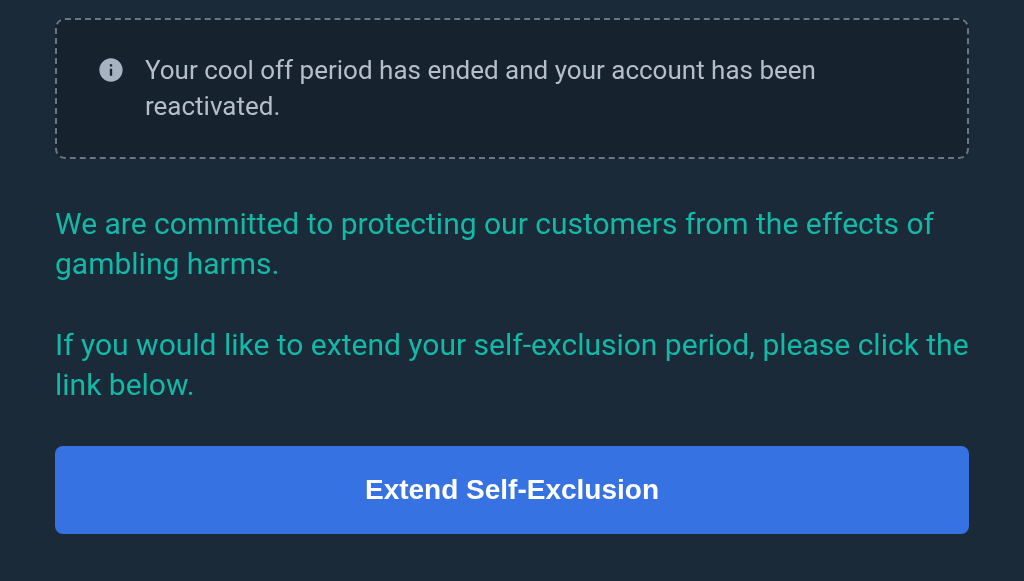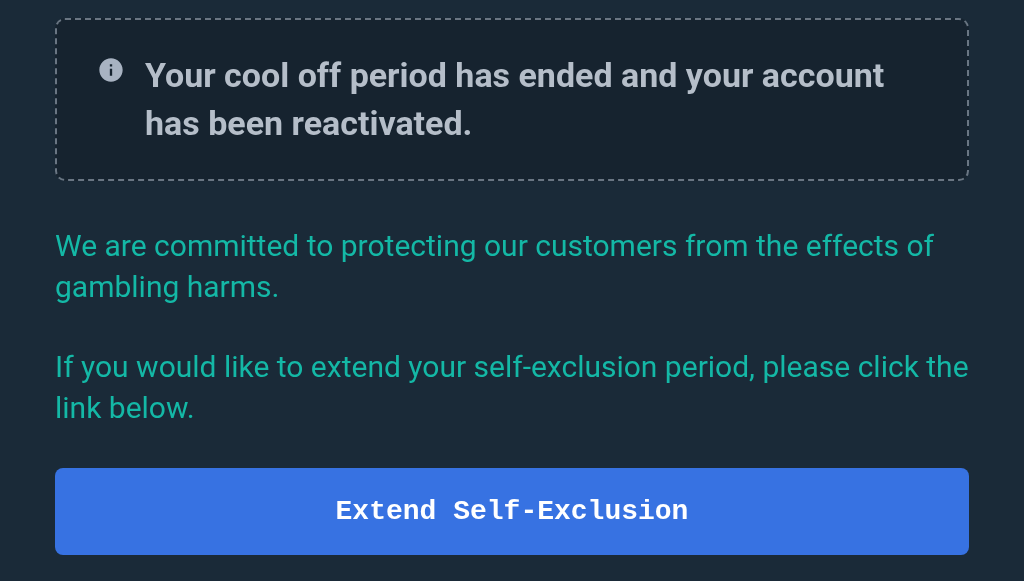--- a/index.html
+++ b/index.html
@@ -35,23 +35,23 @@
     }
     
     .info-icon svg {
       width: 100%;
       height: 100%;
       fill: #a8b3c2;
     }
     
     .notice-text {
       color: #b5bec9;
-      font-size: 34px;
+      font-size: 26px;
       line-height: 1.4;
-      font-weight: 700;
+      font-weight: 400;
     }
     
     .body-text {
       color: #14b8a6;
       font-size: 30px;
       line-height: 1.35;
       margin-bottom: 40px;
       font-weight: 400;
     }
     
@@ -59,21 +59,21 @@
       width: 100%;
       background-color: #3772e2;
       color: #ffffff;
       border: none;
       border-radius: 8px;
       padding: 28px 20px;
       font-size: 28px;
       font-weight: 700;
       cursor: pointer;
       text-align: center;
-      font-family: Liberation Mono, monospace;
+      font-family: Liberation Sans, sans-serif;
     }
   </style>
 </head>
 <body>
 
 
 
 <div class="notice-box">
   <span class="info-icon">
     <svg viewBox="0 0 24 24">

